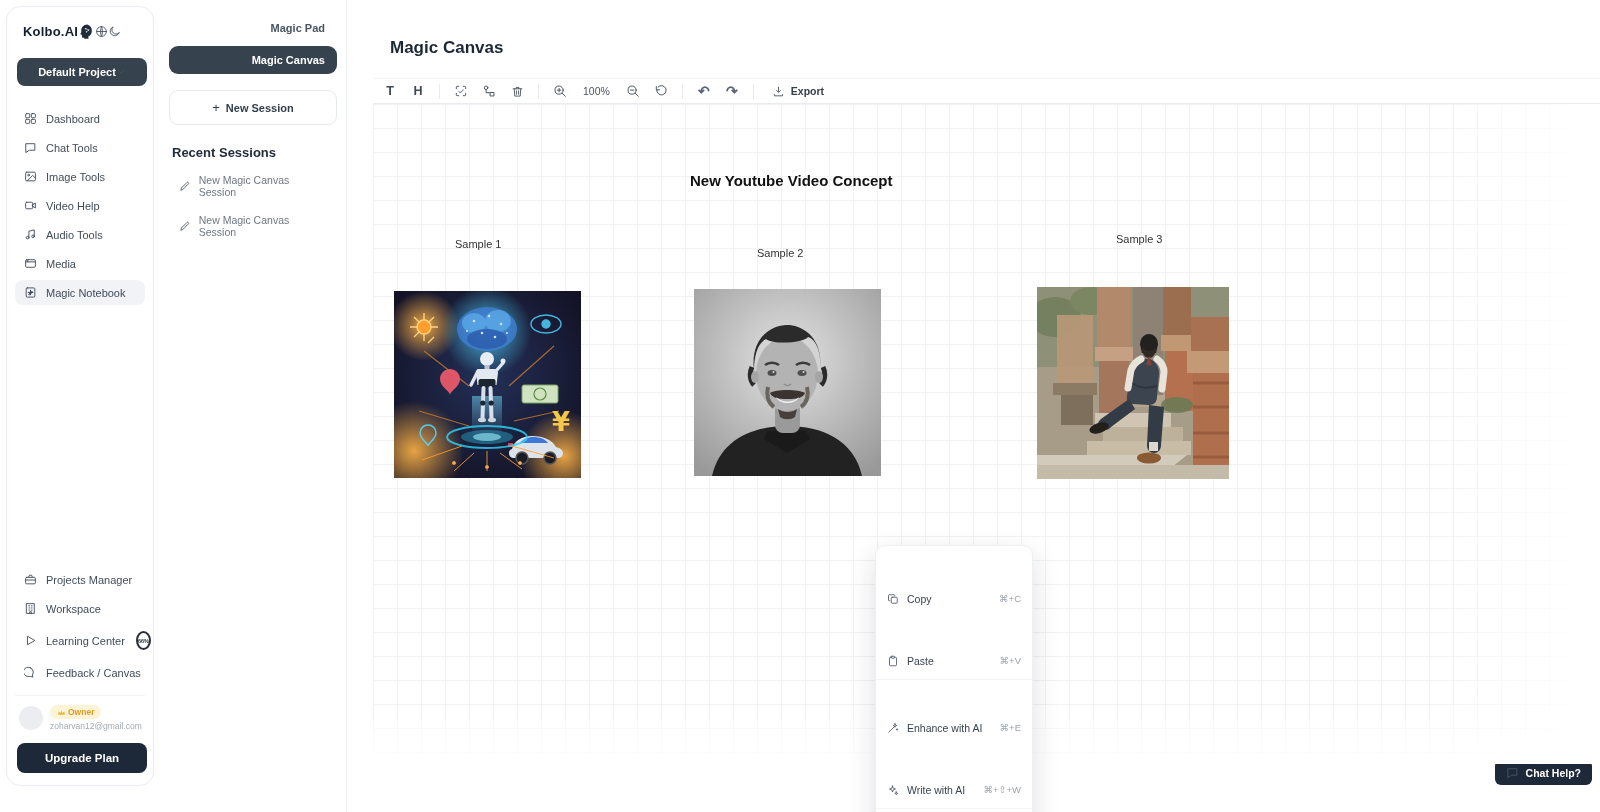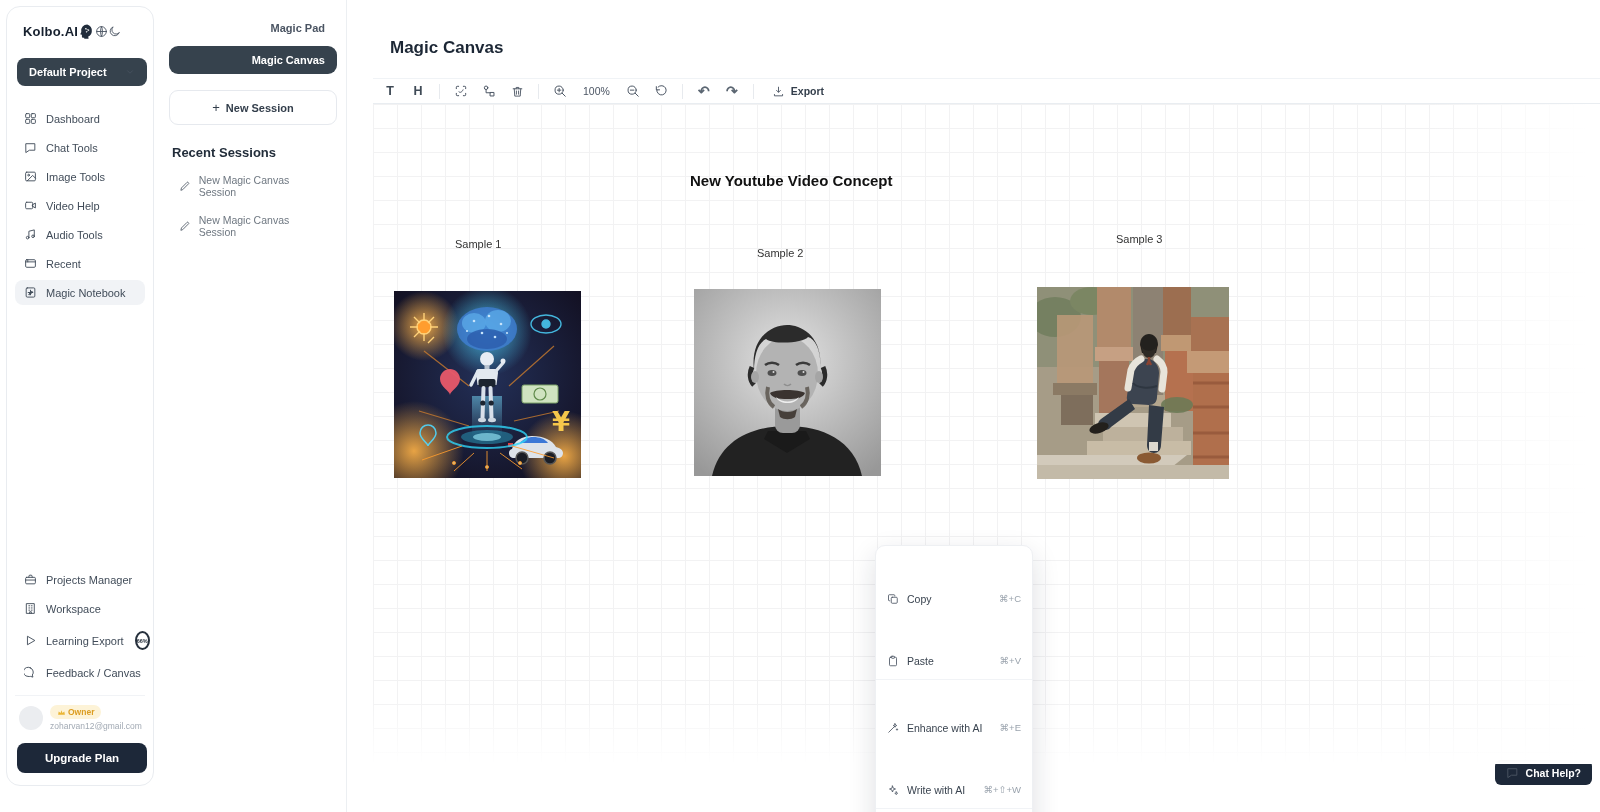--- a/index.html
+++ b/index.html
@@ -6,21 +6,21 @@
   html,body { width:1600px; height:812px; background:#fff; font-family:"Liberation Sans", sans-serif; color:#3c4652; overflow:hidden; }
   .app { position:relative; width:1600px; height:812px; background:#fff; }
 
   
   .sidebar { position:absolute; left:6px; top:6px; width:148px; height:780px;
     border:1px solid #e9ecf0; border-radius:14px; background:#fff;
     display:flex; flex-direction:column; padding:16px 8px 12px; }
   .logo-row { display:flex; align-items:center; padding:0 8px; margin-bottom:18px; }
   .logo-text { font-size:13px; font-weight:800; color:#16202e; letter-spacing:.2px; }
   .icon-btn { display:inline-flex; align-items:center; justify-content:center; cursor:pointer; }
-  .project-btn { display:flex; align-items:center; justify-content:space-between; width:130px; margin:0 2px 20px;
+  .project-btn { display:flex; align-items:center; justify-content:center; width:130px; margin:0 2px 20px;
     background:#36424d; color:#fff; border:none; border-radius:8px; padding:8px 12px;
     font-size:11px; font-weight:600; font-family:inherit; cursor:pointer; }
   .nav { display:flex; flex-direction:column; gap:4px; }
   .nav-item { display:flex; align-items:center; gap:9px; padding:6px 9px; border-radius:8px;
     font-size:11px; font-weight:500; color:#414c59; cursor:pointer; white-space:nowrap; }
   .nav-item.active { background:#f1f3f6; }
   .nav-item svg { flex:0 0 auto; }
   .spacer { flex:1; }
   .badge-circle { width:19px; height:19px; border-radius:50%; border:2px solid #27313d; color:#27313d;
     font-size:5.5px; font-weight:700; display:inline-flex; align-items:center; justify-content:center; margin-left:2px; }
@@ -163,21 +163,21 @@
             <circle cx="6.7" cy="17.8" r="2.4"></circle>
             <circle cx="16.7" cy="15.3" r="2.4"></circle>
           </svg>
         <span>Audio Tools</span>
       </div>
       <div class="nav-item">
         <svg class="ic" width="13" height="13" viewBox="0 0 24 24">
             <rect x="3" y="5" width="18" height="14" rx="2"></rect>
             <path d="M3 9h18M7 5v4"></path>
           </svg>
-        <span>Recent</span>
+        <span>Media</span>
       </div>
       <div class="nav-item active">
         <svg class="ic" width="13" height="13" viewBox="0 0 24 24">
             <rect x="4" y="3.5" width="16" height="17" rx="2"></rect>
             <path d="M9 9l6 6M15 9l-6 6" transform="rotate(45 12 12)"></path>
             <path d="M10 8.5l5.5 0" opacity="0"></path>
             <path d="M9.5 14.5l5-5 1.5 1.5-5 5H9.5z"></path>
           </svg>
         <span>Magic Notebook</span>
       </div>
@@ -197,21 +197,21 @@
         <svg class="ic" width="13" height="13" viewBox="0 0 24 24">
             <rect x="5" y="3" width="14" height="18"></rect>
             <path d="M9 7h1.5M13.5 7H15M9 11h1.5M13.5 11H15M9 15h1.5M13.5 15H15M10.5 21v-3h3v3"></path>
           </svg>
         <span>Workspace</span>
       </div>
       <div class="nav-item">
         <svg class="ic" width="13" height="13" viewBox="0 0 24 24">
             <path d="M7 4.5l13 7.5-13 7.5z"></path>
           </svg>
-        <span>Learning Export</span>
+        <span>Learning Center</span>
         <span class="badge-circle">66%</span>
       </div>
       <div class="nav-item">
         <svg class="ic" width="13" height="13" viewBox="0 0 24 24">
             <path d="M12 3.5a8.5 8.5 0 1 0-4.6 15.7c1.5.4 3.3.3 4.6 0l4.5 1.3-1.2-3.8A8.5 8.5 0 0 0 12 3.5z"></path>
           </svg>
         <span>Feedback / Canvas</span>
       </div>
     </nav>
 

